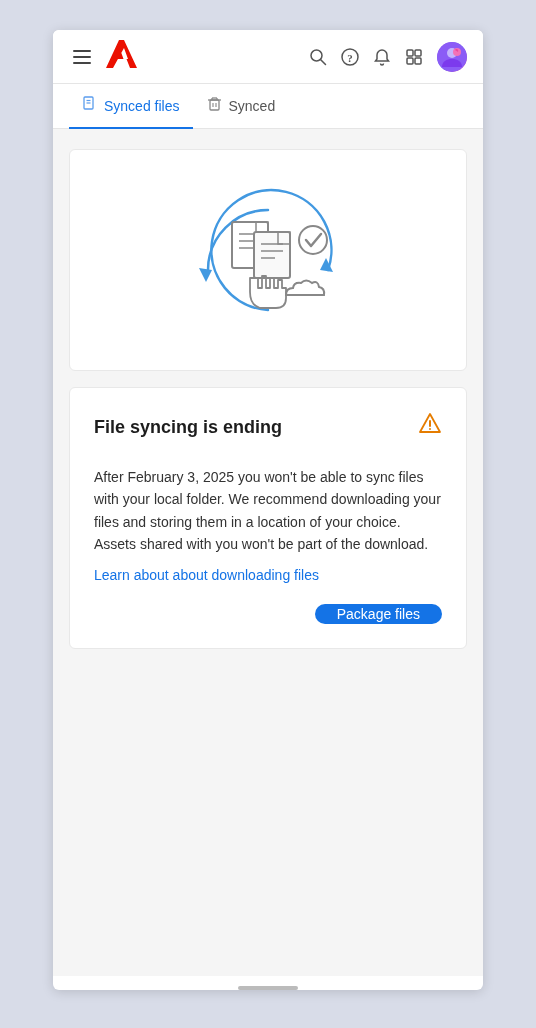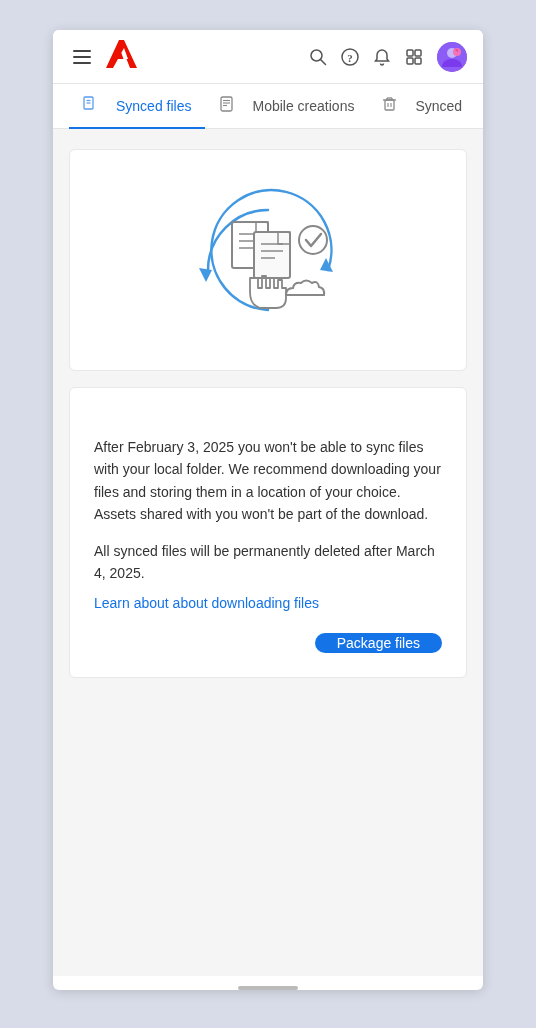--- a/index.html
+++ b/index.html
@@ -86,21 +86,21 @@
     .tabs {
       display: flex;
       align-items: center;
       border-bottom: 1px solid #e5e5e5;
       background: #fff;
       padding: 0 16px;
     }
     .tab {
       display: flex;
       align-items: center;
-      gap: 18px;
+      gap: 6px;
       padding: 12px 14px;
       cursor: pointer;
       font-size: 14px;
       color: #555;
       border-bottom: 2px solid transparent;
       margin-bottom: -1px;
       white-space: nowrap;
       justify-content: space-between;
     }
     .tab.active {
@@ -258,31 +258,20 @@
   <div class="tabs">
     <div class="tab active">
       <span class="tab-icon">
         <svg width="15" height="16" viewBox="0 0 15 16" fill="none" xmlns="http://www.w3.org/2000/svg">
           <rect x="1" y="1" width="9" height="12" rx="1" stroke="#1473e6" stroke-width="1.3" fill="none"></rect>
           <line x1="3.5" y1="4.5" x2="7.5" y2="4.5" stroke="#1473e6" stroke-width="1.2"></line>
           <line x1="3.5" y1="7" x2="7.5" y2="7" stroke="#1473e6" stroke-width="1.2"></line>
         </svg>
       </span>
       <span>Synced files</span>
-    </div>
-    <div class="tab">
-      <span class="tab-icon">
-        <svg width="15" height="16" viewBox="0 0 15 16" fill="none" xmlns="http://www.w3.org/2000/svg">
-          <rect x="2" y="1" width="11" height="14" rx="1.5" stroke="#555" stroke-width="1.3" fill="none"></rect>
-          <line x1="4" y1="4.5" x2="11" y2="4.5" stroke="#555" stroke-width="1.1"></line>
-          <line x1="4" y1="7" x2="11" y2="7" stroke="#555" stroke-width="1.1"></line>
-          <line x1="4" y1="9.5" x2="8" y2="9.5" stroke="#555" stroke-width="1.1"></line>
-        </svg>
-      </span>
-      <span>Mobile creations</span>
     </div>
     <div class="tab">
       <span class="tab-icon">
         <svg width="15" height="16" viewBox="0 0 15 16" fill="none" xmlns="http://www.w3.org/2000/svg">
           <rect x="3" y="4" width="9" height="10" rx="1" stroke="#555" stroke-width="1.3" fill="none"></rect>
           <line x1="1" y1="4" x2="14" y2="4" stroke="#555" stroke-width="1.3"></line>
           <line x1="5" y1="4" x2="5" y2="2" stroke="#555" stroke-width="1.3"></line>
           <line x1="10" y1="4" x2="10" y2="2" stroke="#555" stroke-width="1.3"></line>
           <line x1="5" y1="2" x2="10" y2="2" stroke="#555" stroke-width="1.3"></line>
           <line x1="6" y1="7" x2="6" y2="11" stroke="#555" stroke-width="1.1"></line>
@@ -318,23 +307,32 @@
         <circle cx="135" cy="60" r="14" fill="none" stroke="#888" stroke-width="2"></circle>
         <polyline points="128,60 133,66 143,54" fill="none" stroke="#888" stroke-width="2.5" stroke-linecap="round" stroke-linejoin="round"></polyline>
 
         <path d="M108 115 Q108 108 115 108 Q116 102 123 103 Q128 98 134 103 Q140 100 141 107 Q147 108 146 115 Z" fill="none" stroke="#888" stroke-width="2"></path>
 
         <path d="M72 98 L72 112 Q72 125 82 128 L98 128 Q108 128 108 118 L108 108 L104 108 L104 100 L100 100 L100 108 L96 108 L96 98 L92 98 L92 108 L88 108 L88 96 L84 96 L84 108 L80 108 L80 98 Z" fill="none" stroke="#888" stroke-width="1.8" stroke-linejoin="round"></path>
       </svg>
     </div>
 
     <div class="info-card">
+      <div class="info-card-header">
+        <h2 class="info-card-title">File syncing is ending</h2>
+        <span class="warning-icon">
+          <svg width="24" height="24" viewBox="0 0 24 24" xmlns="http://www.w3.org/2000/svg">
+            <path d="M12 2 L22 20 L2 20 Z" fill="none" stroke="#e57c00" stroke-width="1.8" stroke-linejoin="round"></path>
+            <line x1="12" y1="9" x2="12" y2="14" stroke="#e57c00" stroke-width="2" stroke-linecap="round"></line>
+            <circle cx="12" cy="17" r="1" fill="#e57c00"></circle>
+          </svg>
+        </span>
+      </div>
       <div class="info-card-body">
         <p>After February 3, 2025 you won't be able to sync files with your local folder. We recommend downloading your files and storing them in a location of your choice. Assets shared with you won't be part of the download.</p>
-        <p>All synced files will be permanently deleted after March 4, 2025.</p>
         <a class="learn-link" href="#">Learn about about downloading files</a>
         <button class="package-btn">Package files</button>
       </div>
     </div>
 
   </div>
 
   <div class="scrollbar-hint"></div>
 </div>
 

